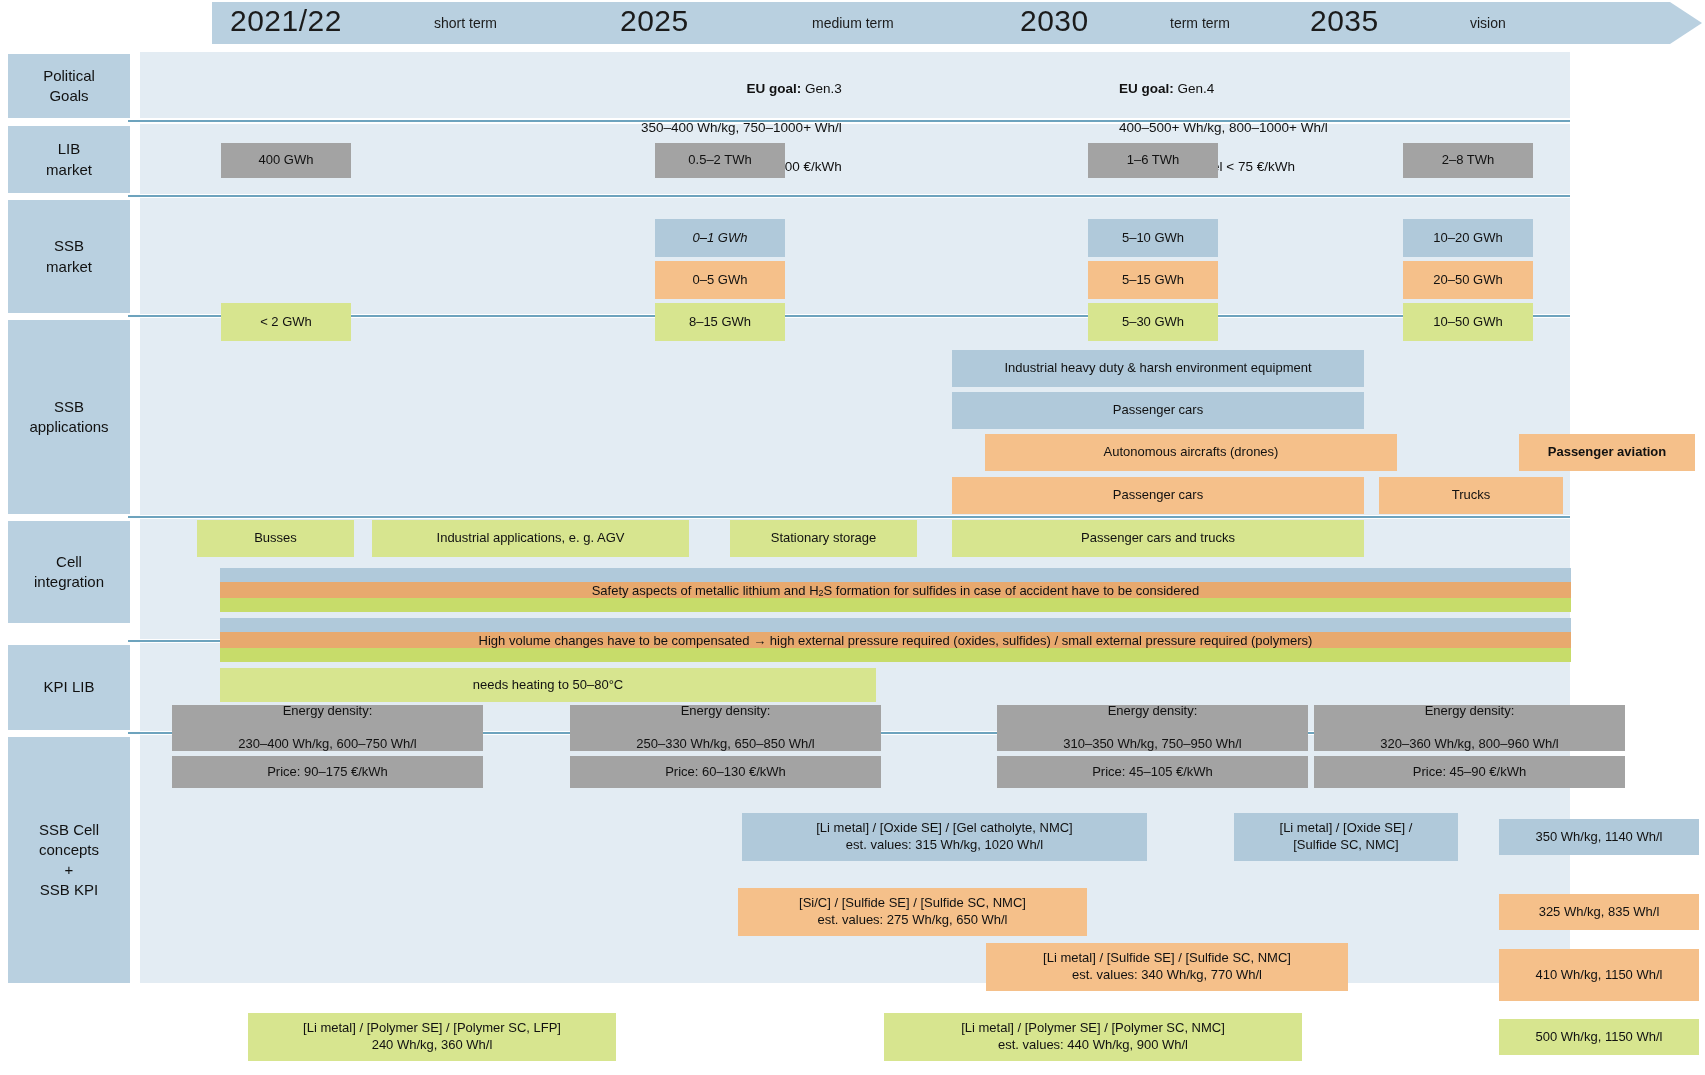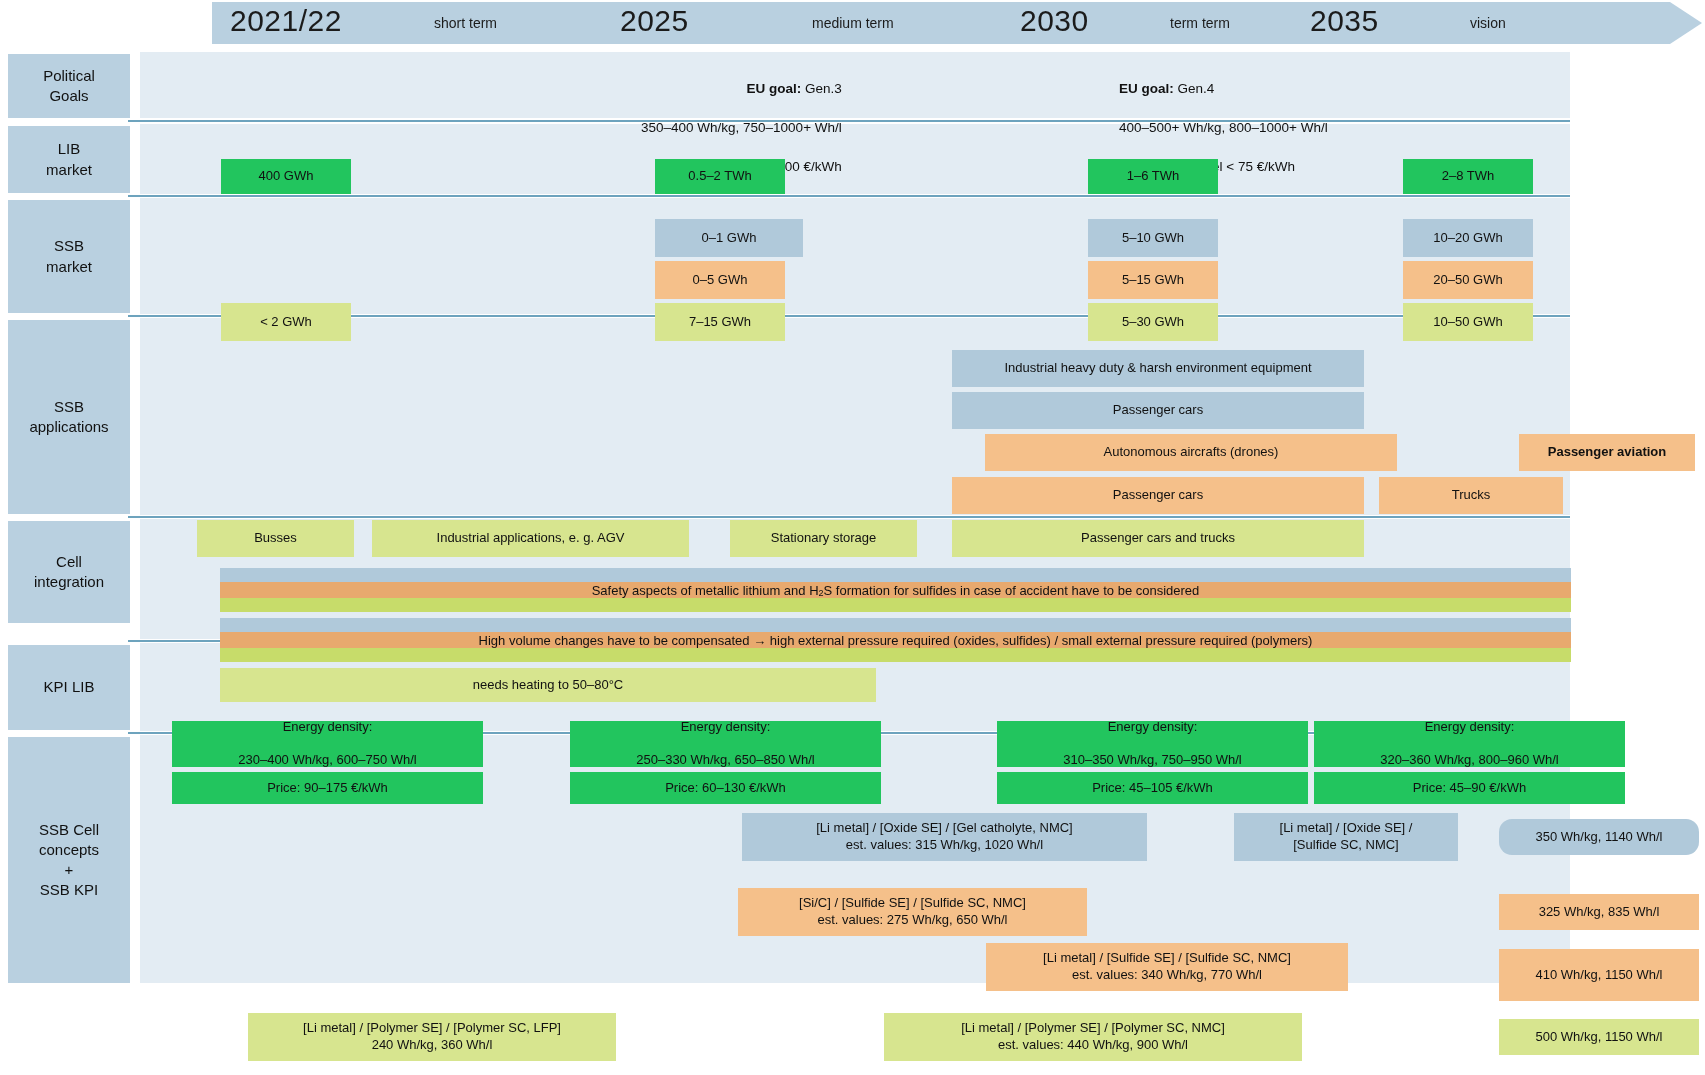--- a/index.html
+++ b/index.html
@@ -90,21 +90,21 @@
     display: flex;
     align-items: center;
     justify-content: center;
     text-align: center;
     font-size: 13px;
     line-height: 1.3;
     color: #111;
     white-space: pre-line;
     padding: 2px 4px;
   }
-  .chip.white  { background: #22c55e; margin-top: 16px; }
+  .chip.white  { background: #a3a3a3; }
   .chip.blue   { background: #b0c9da; }
   .chip.orange { background: #f5c08a; }
   .chip.green  { background: #d7e58f; }
 
   .note {
     position: absolute;
     font-size: 13.5px;
     line-height: 1.45;
     color: #111;
     white-space: pre-line;
@@ -196,30 +196,30 @@
     <div><b>EU goal:</b><span> Gen.4</span></div>
     <div>400–500+ Wh/kg, 800–1000+ Wh/l</div>
     <div>cost at pack level &lt; 75 €/kWh</div>
   </div>
 
   <div class="chip white" style="left:221px;  top:143px; width:130px; height:35px;">400 GWh</div>
   <div class="chip white" style="left:655px;  top:143px; width:130px; height:35px;">0.5–2 TWh</div>
   <div class="chip white" style="left:1088px; top:143px; width:130px; height:35px;">1–6 TWh</div>
   <div class="chip white" style="left:1403px; top:143px; width:130px; height:35px;">2–8 TWh</div>
 
-  <div class="chip blue" style="left:655px;  top:219px; width:148px; height:38px;">0–1 GWh</div>
+  <div class="chip blue" style="left:655px;  top:219px; width:130px; height:38px;font-style:italic;">0–1 GWh</div>
   <div class="chip blue" style="left:1088px; top:219px; width:130px; height:38px;">5–10 GWh</div>
   <div class="chip blue" style="left:1403px; top:219px; width:130px; height:38px;">10–20 GWh</div>
 
   <div class="chip orange" style="left:655px;  top:261px; width:130px; height:38px;">0–5 GWh</div>
   <div class="chip orange" style="left:1088px; top:261px; width:130px; height:38px;">5–15 GWh</div>
   <div class="chip orange" style="left:1403px; top:261px; width:130px; height:38px;">20–50 GWh</div>
 
   <div class="chip green" style="left:221px;  top:303px; width:130px; height:38px;">&lt; 2 GWh</div>
-  <div class="chip green" style="left:655px;  top:303px; width:130px; height:38px;">7–15 GWh</div>
+  <div class="chip green" style="left:655px;  top:303px; width:130px; height:38px;">8–15 GWh</div>
   <div class="chip green" style="left:1088px; top:303px; width:130px; height:38px;">5–30 GWh</div>
   <div class="chip green" style="left:1403px; top:303px; width:130px; height:38px;">10–50 GWh</div>
 
   <div class="chip blue" style="left:952px; top:350px;  width:412px; height:37px;">Industrial heavy duty &amp; harsh environment equipment</div>
   <div class="chip blue" style="left:952px; top:392px;  width:412px; height:37px;">Passenger cars</div>
   <div class="chip orange" style="left:985px; top:434px;  width:412px; height:37px;">Autonomous aircrafts (drones)</div>
   <div class="chip orange" style="left:1519px;top:434px;  width:176px; height:37px;font-weight:bold;">Passenger aviation</div>
   <div class="chip orange" style="left:952px; top:477px;  width:412px; height:37px;">Passenger cars</div>
   <div class="chip orange" style="left:1379px;top:477px;  width:184px; height:37px;">Trucks</div>
   <div class="chip green" style="left:197px; top:520px;  width:157px; height:37px;">Busses</div>
@@ -274,21 +274,21 @@
 
   <div class="chip white" style="left:172px;  top:756px; width:311px; height:32px;">Price: 90–175 €/kWh</div>
   <div class="chip white" style="left:570px;  top:756px; width:311px; height:32px;">Price: 60–130 €/kWh</div>
   <div class="chip white" style="left:997px;  top:756px; width:311px; height:32px;">Price: 45–105 €/kWh</div>
   <div class="chip white" style="left:1314px; top:756px; width:311px; height:32px;">Price: 45–90 €/kWh</div>
 
   <div class="chip blue" style="left:742px;  top:813px; width:405px; height:48px;">[Li metal] / [Oxide SE] / [Gel catholyte, NMC]
 est. values: 315 Wh/kg, 1020 Wh/l</div>
   <div class="chip blue" style="left:1234px; top:813px; width:224px; height:48px;">[Li metal] / [Oxide SE] /
 [Sulfide SC, NMC]</div>
-  <div class="chip blue" style="left:1499px; top:819px; width:200px; height:36px;border-radius:13px;">350 Wh/kg, 1140 Wh/l</div>
+  <div class="chip blue" style="left:1499px; top:819px; width:200px; height:36px;">350 Wh/kg, 1140 Wh/l</div>
 
   <div class="chip orange" style="left:738px;  top:888px; width:349px; height:48px;">[Si/C] / [Sulfide SE] / [Sulfide SC, NMC]
 est. values: 275 Wh/kg, 650 Wh/l</div>
   <div class="chip orange" style="left:1499px; top:894px; width:200px; height:36px;">325 Wh/kg, 835 Wh/l</div>
 
   <div class="chip orange" style="left:986px;  top:943px; width:362px; height:48px;">[Li metal] / [Sulfide SE] / [Sulfide SC, NMC]
 est. values: 340 Wh/kg, 770 Wh/l</div>
   <div class="chip orange" style="left:1499px; top:949px; width:200px; height:52px;">410 Wh/kg, 1150 Wh/l</div>
 
   <div class="chip green" style="left:248px;  top:1013px; width:368px; height:48px;">[Li metal] / [Polymer SE] / [Polymer SC, LFP]

